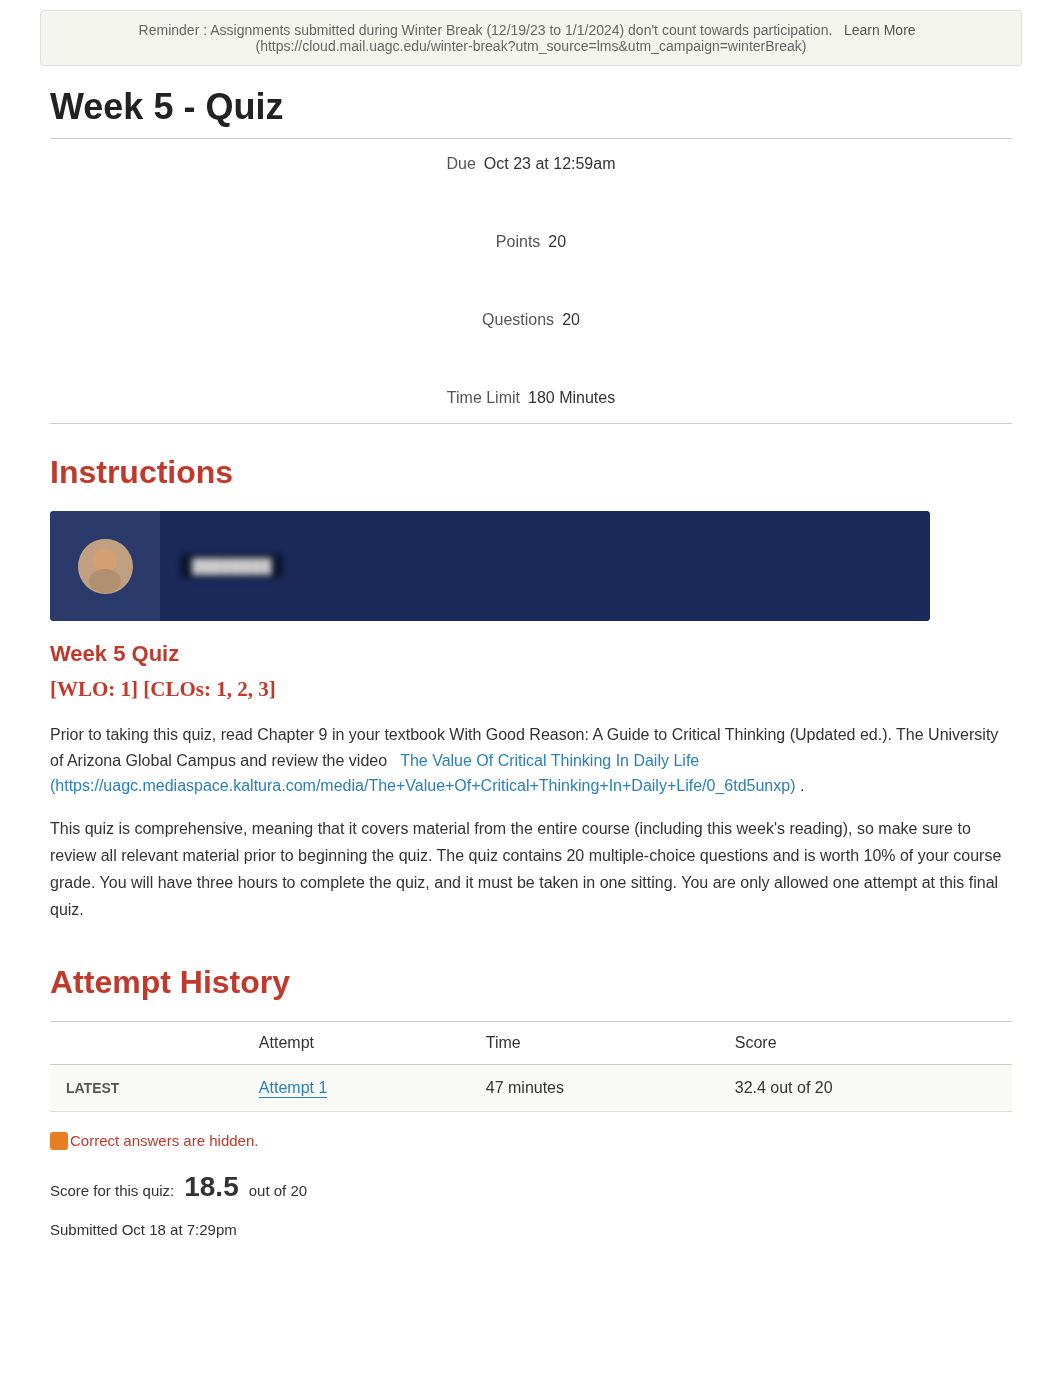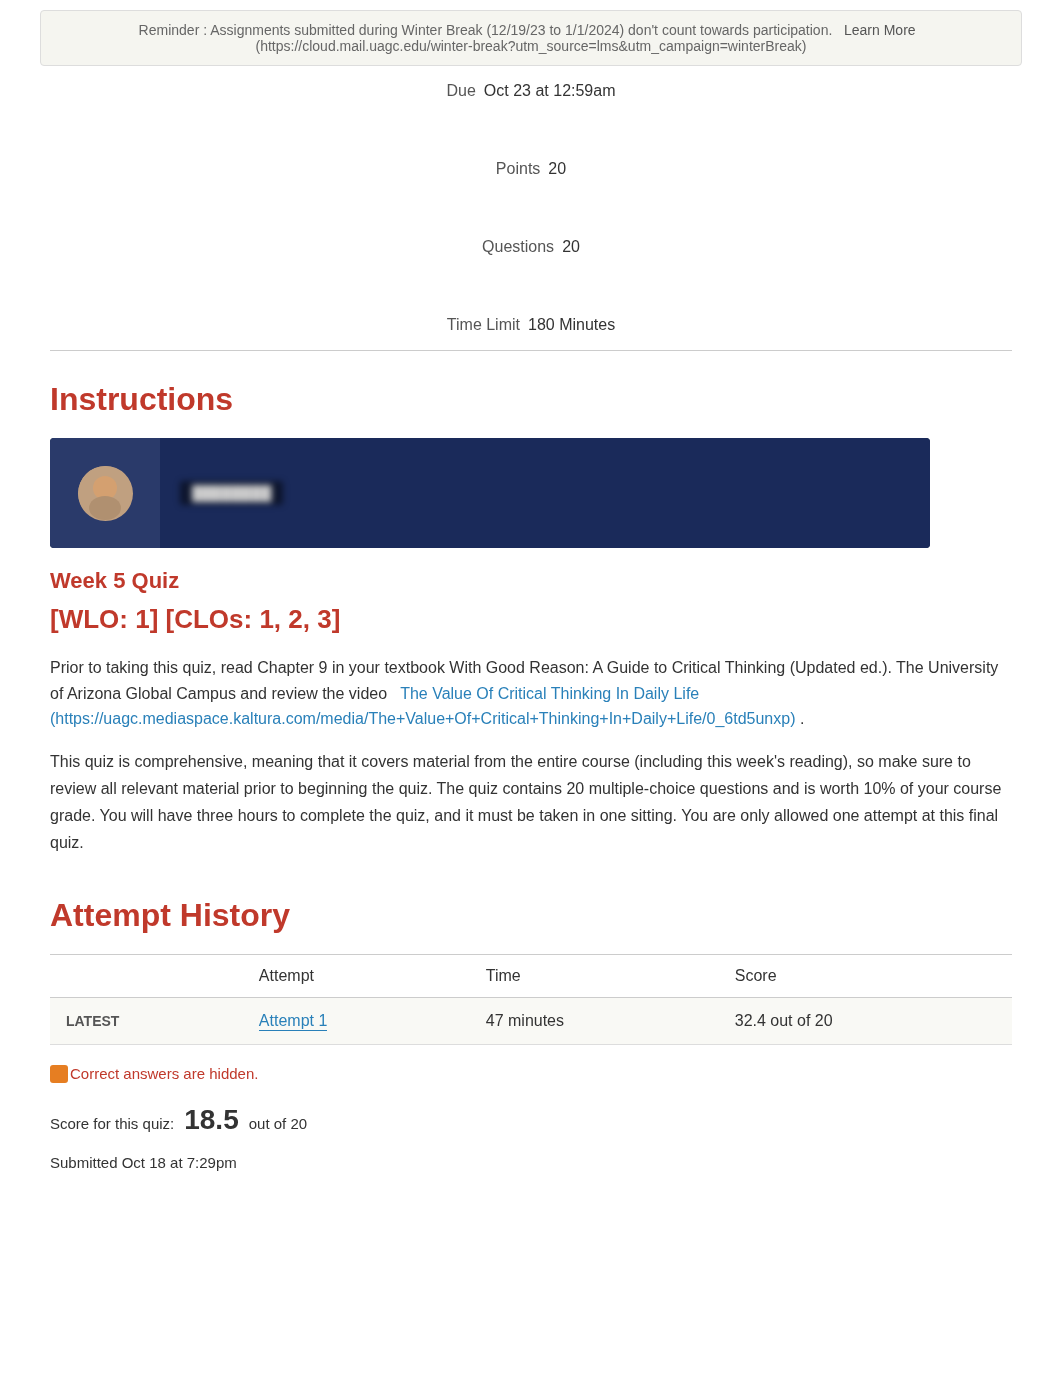--- a/index.html
+++ b/index.html
@@ -117,24 +117,25 @@
     }
 
     .quiz-subtitle {
       font-size: 22px;
       color: #c0392b;
       font-weight: bold;
       margin-bottom: 10px;
     }
 
     .wlo-text {
-      font-size: 26px;
+      font-size: 21px;
       color: #c0392b;
       font-weight: bold;
       margin-bottom: 20px;
+      font-family: Liberation Serif, serif;
     }
 
     .instructions-text {
       font-size: 16px;
       line-height: 1.6;
       color: #333;
       margin-bottom: 16px;
     }
     .instructions-text a {
       color: #2980b9;
@@ -231,20 +232,21 @@
 <div class="reminder-bar">
   <span>Reminder  :  Assignments submitted during Winter Break (12/19/23 to 1/1/2024) don't count towards participation.</span>
   &nbsp;
   <a href="#">Learn More</a>
   &nbsp;
   <span>(https://cloud.mail.uagc.edu/winter-break?utm_source=lms&amp;utm_campaign=winterBreak)</span>
 </div>
 
 <div class="main-content">
 
+  <h1 class="page-title">Week 5 - Quiz</h1>
 
   <div class="meta-row">
     <div class="meta-item">
       <span class="meta-label">Due</span>
       <span class="meta-value">Oct 23 at 12:59am</span>
     </div>
     <div class="meta-item">
       <span class="meta-label">Points</span>
       <span class="meta-value">20</span>
     </div>

